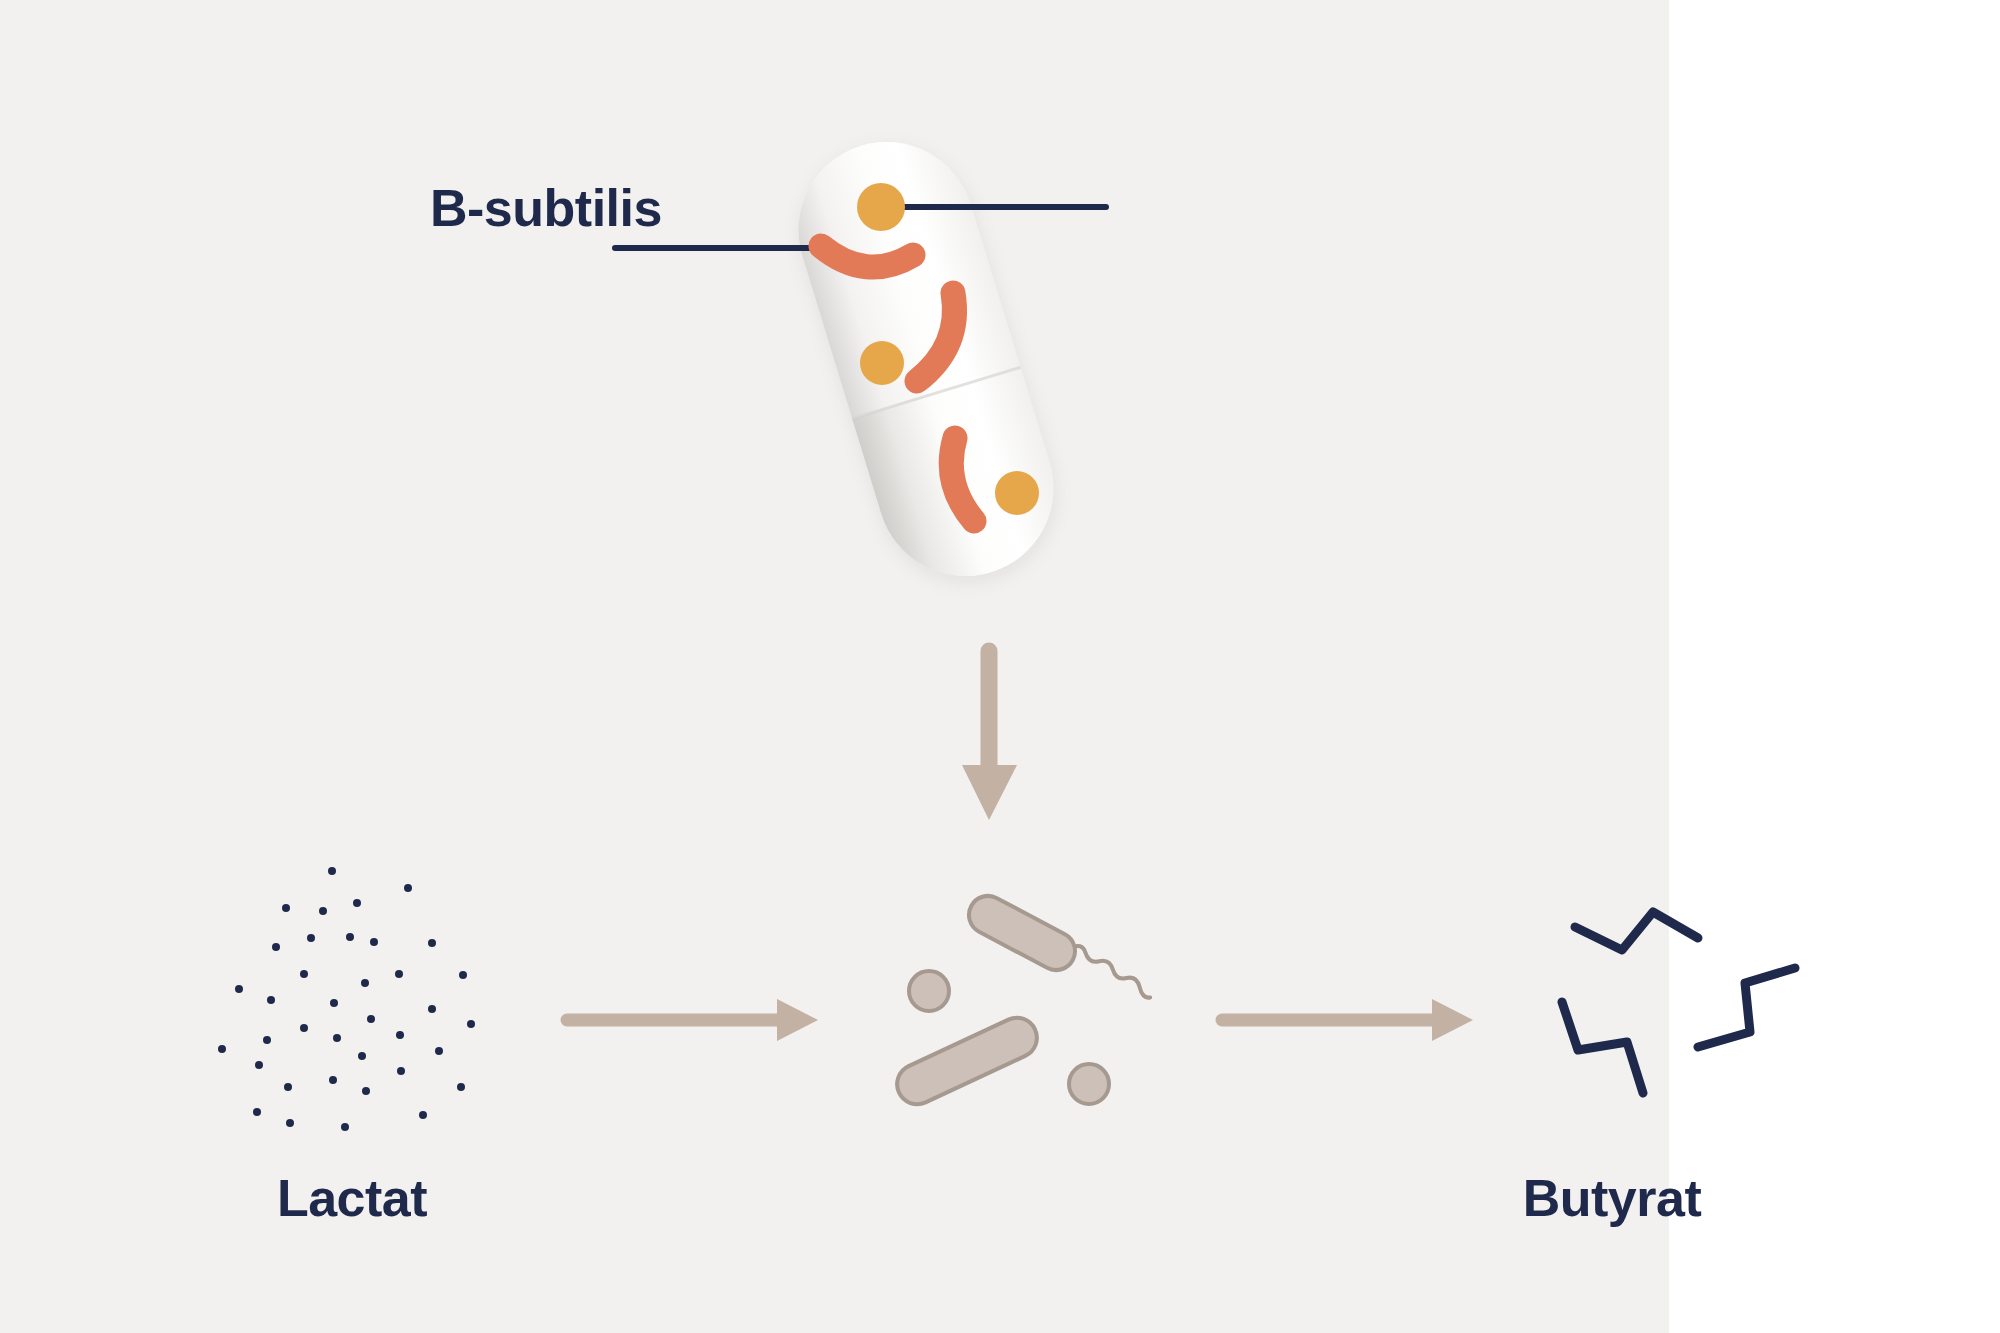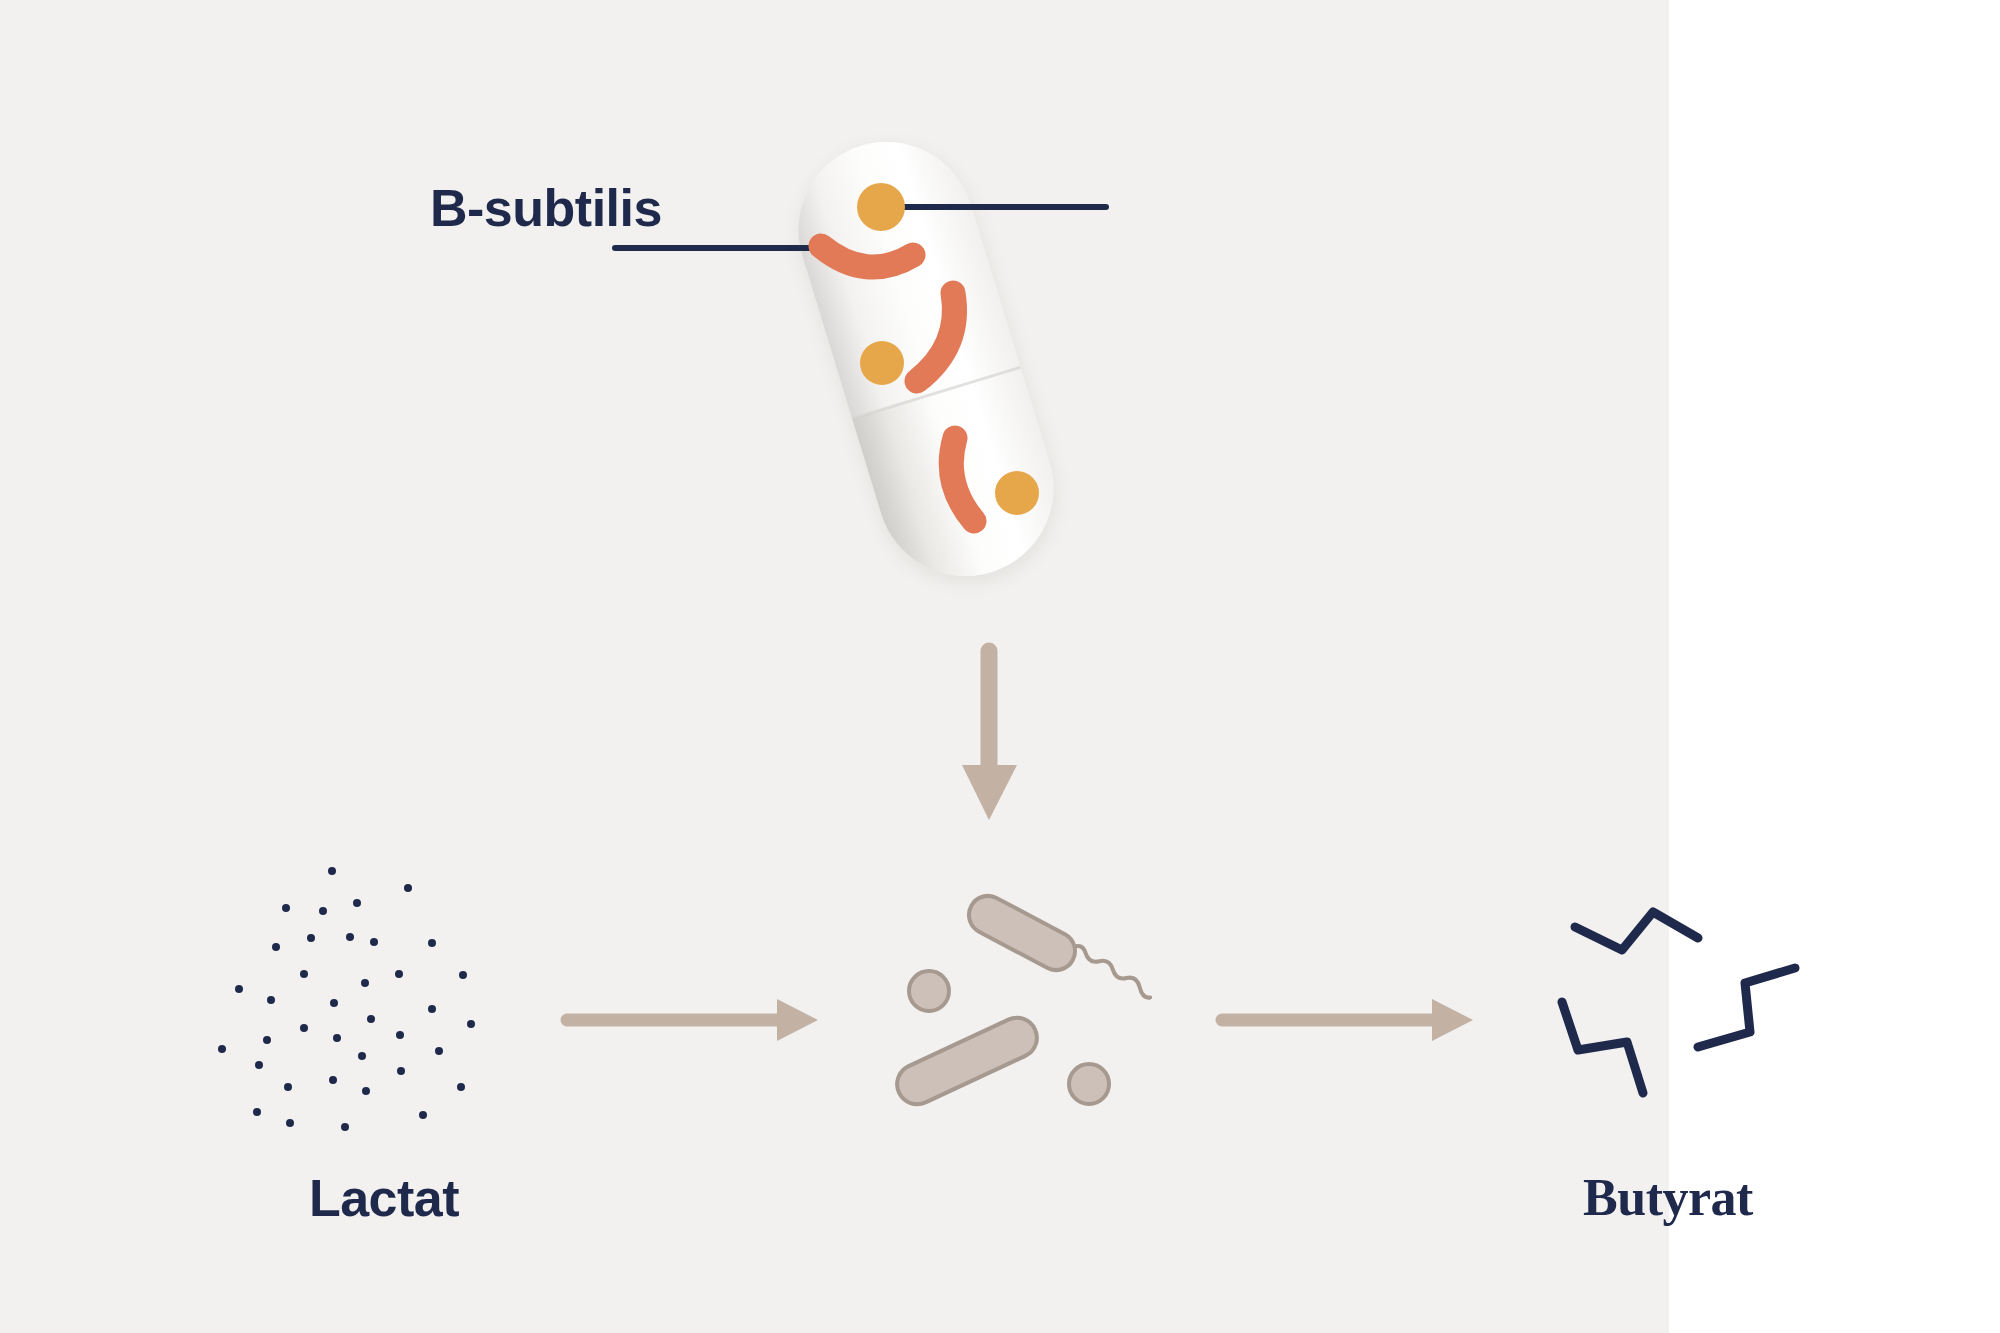--- a/index.html
+++ b/index.html
@@ -21,22 +21,22 @@
     border-radius:0 0 88px 88px;
     background:linear-gradient(to right,rgba(185,180,174,0.28) 0%,rgba(255,255,255,0) 45%);
   }
   svg.diagram{position:absolute;left:0;top:0;}
   .label{
     position:absolute;color:var(--navy,#1f294b);font-weight:700;
     font-size:52px;line-height:1;letter-spacing:-0.5px;white-space:nowrap;
   }
   .label-bsubtilis{left:430px;top:182px;}
   .label-lalanyl{left:998px;top:147px;}
-  .label-lactat{left:352px;top:1172px;transform:translateX(-50%);margin-left:32px;}
-  .label-butyrat{left:1668px;top:1172px;transform:translateX(-50%);font-family:Liberation Serif, serif;}
+  .label-lactat{left:352px;top:1172px;transform:translateX(-50%);}
+  .label-butyrat{left:1612px;top:1172px;transform:translateX(-50%);}
 </style>
 </head>
 <body>
 
 <div class="stage">
 
   <div class="capsule">
     <div class="capsule-seam"></div>
     <div class="capsule-lower-shade"></div>
   </div>

